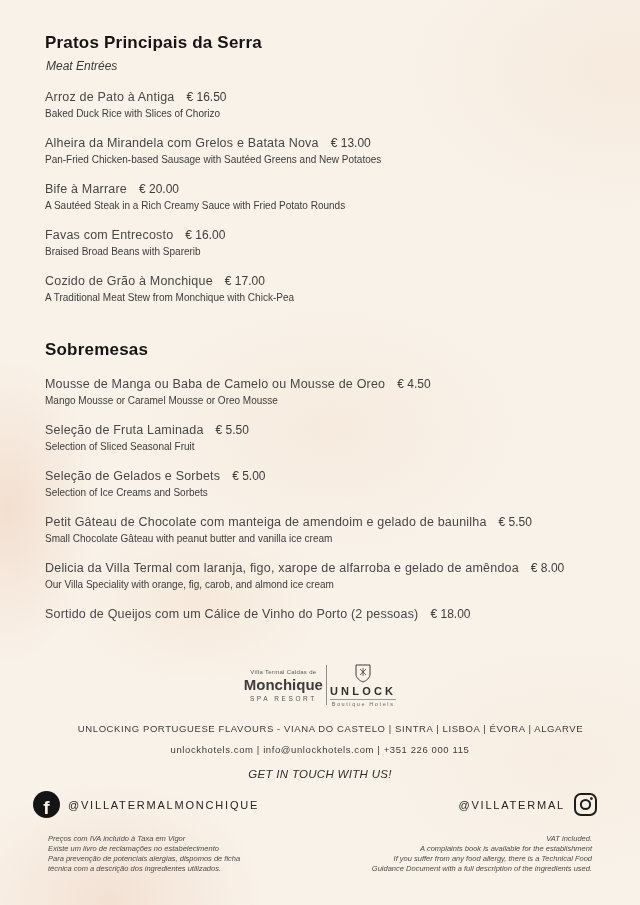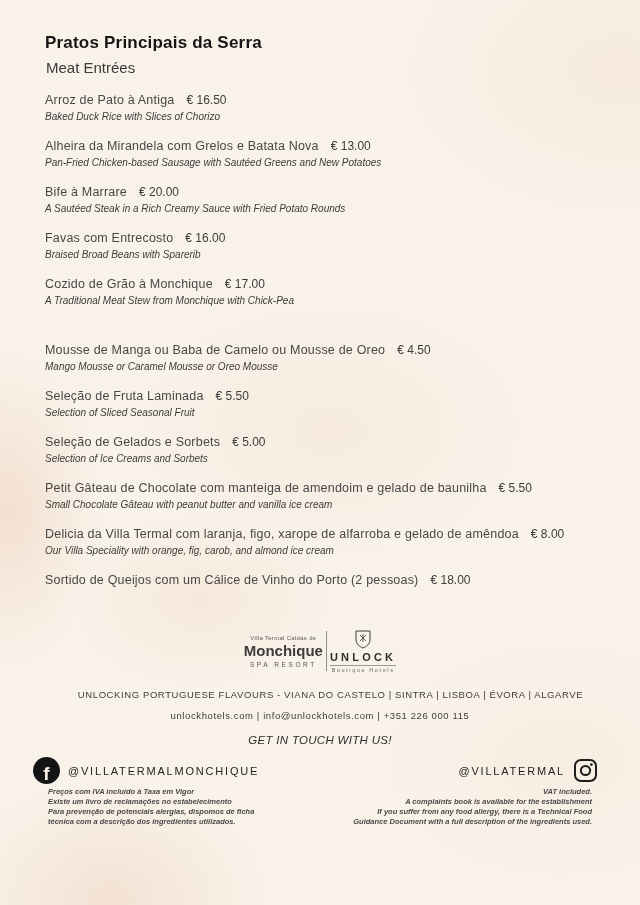--- a/index.html
+++ b/index.html
@@ -13,29 +13,29 @@
       radial-gradient(ellipse 220px 170px at 110px 900px, rgba(235,203,182,.42), transparent 70%),
       radial-gradient(ellipse 300px 200px at 620px 70px,  rgba(243,228,211,.55), transparent 70%),
       radial-gradient(ellipse 260px 170px at 330px 430px, rgba(242,224,205,.40), transparent 72%),
       radial-gradient(ellipse 180px 120px at 200px 600px, rgba(240,216,192,.35), transparent 70%),
       radial-gradient(ellipse 240px 160px at 560px 760px, rgba(246,233,219,.50), transparent 72%);
     overflow:hidden;
   }
   .menu { padding:33px 45px 0 45px; }
 
   .section-title { font-size:17px; font-weight:bold; color:#151515; letter-spacing:.2px; }
-  .section-subtitle { font-size:15px; color:#3a3a3a; margin:6px 0 0 1px; }
+  .section-subtitle { font-size:12px; font-style:italic; color:#3a3a3a; margin:6px 0 0 1px; }
   .section + .section { margin-top:37px; }
   .items { margin-top:9px; }
 
   .item { margin-top:17px; }
   .item-row { display:flex; align-items:baseline; }
   .item-name { font-size:12.5px; color:#474747; letter-spacing:.2px; }
   .item-price { font-size:12px; color:#3d3d3d; white-space:nowrap; padding-left:12px; }
-  .item-desc { font-size:10px; font-style:italic; color:#3c3c3c; margin-top:4px; }
+  .item-desc { font-size:10px; color:#3c3c3c; margin-top:4px; }
 
   .footer { margin-top:42px; text-align:center; }
   .logos { display:flex; justify-content:center; align-items:center; gap:3px; }
   .logo-monchique { text-align:center; color:#4a4a4a; }
   .logo-monchique .l1 { font-size:6px; letter-spacing:.3px; color:#5a5a5a; }
   .logo-monchique .l2 { font-size:15px; font-weight:600; color:#3d3d3d; margin-top:1px; }
   .logo-monchique .l3 { font-size:6.5px; letter-spacing:2.6px; color:#555; margin-top:2px; }
   .logo-divider { width:1px; height:40px; background:#8f8f8f; }
   .logo-unlock { text-align:center; color:#3d3d3d; }
   .logo-unlock .shield { display:block; margin:0 auto 2px auto; }
@@ -49,22 +49,22 @@
 
   .social-row { margin-top:11px; display:flex; justify-content:space-between; align-items:center;
     padding:0 42px 0 33px; }
   .social-group { display:flex; align-items:center; gap:8px; }
   .fb-icon { width:27px; height:27px; border-radius:50%; background:#141414; color:#f9f2e9;
     display:flex; align-items:center; justify-content:center; font-weight:bold; font-size:19px;
     line-height:1; padding-top:5px; }
   .handle { font-size:11px; letter-spacing:1.8px; color:#242424; }
   .ig-icon { display:block; }
 
-  .fine-print { margin-top:3px; display:flex; justify-content:space-between;
-    padding:0 48px; text-align:left;font-weight:bold; }
+  .fine-print { margin-top:16px; display:flex; justify-content:space-between;
+    padding:0 48px; text-align:left; }
   .fine-print .fp-right { text-align:right; }
   .fine-print div p { font-size:7.5px; font-style:italic; color:#4a4a4a; line-height:10px; }
 </style>
 </head>
 <body>
 
 <div class="menu">
 
   <div class="section">
     <div class="section-title">Pratos Principais da Serra</div>
@@ -108,20 +108,21 @@
           <span class="item-name">Cozido de Grão à Monchique</span>
           <span class="item-price">€ 17.00</span>
         </div>
         <div class="item-desc">A Traditional Meat Stew from Monchique with Chick-Pea</div>
       </div>
 
     </div>
   </div>
 
   <div class="section">
+    <div class="section-title">Sobremesas</div>
     <div class="items">
 
       <div class="item">
         <div class="item-row">
           <span class="item-name">Mousse de Manga ou Baba de Camelo ou Mousse de Oreo</span>
           <span class="item-price">€ 4.50</span>
         </div>
         <div class="item-desc">Mango Mousse or Caramel Mousse or Oreo Mousse</div>
       </div>
 

